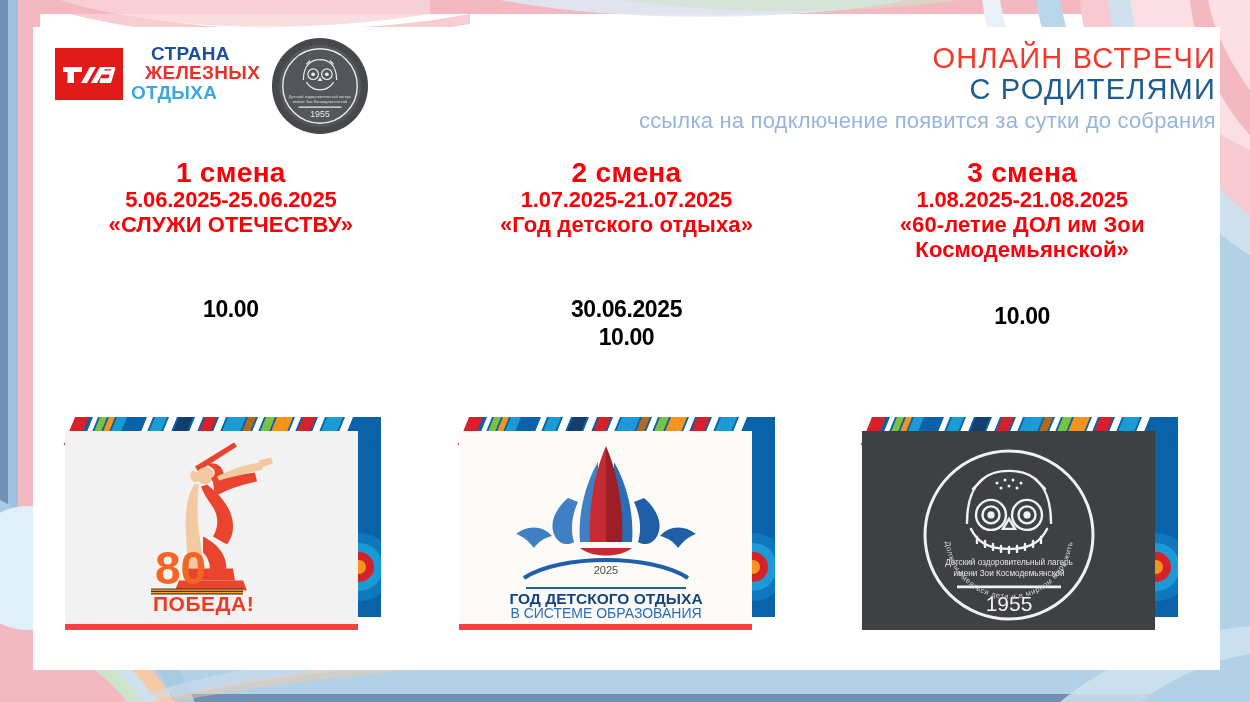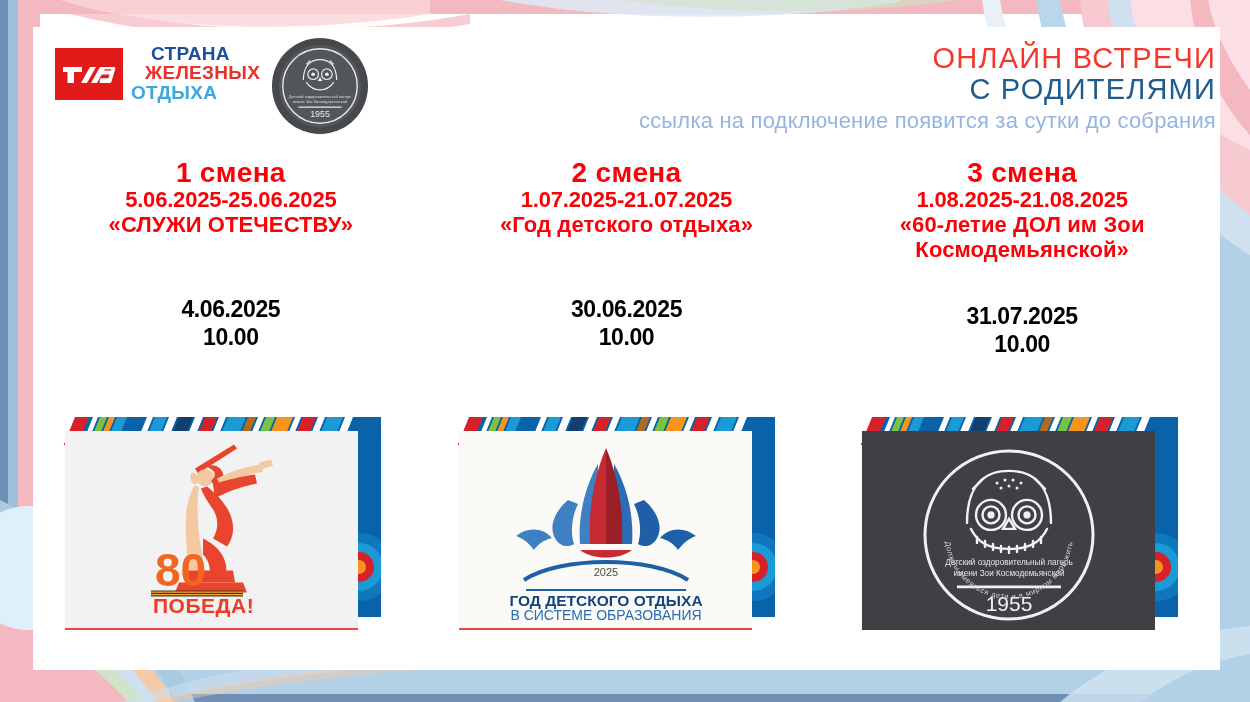--- a/index.html
+++ b/index.html
@@ -115,21 +115,21 @@
   .cw-2 { left:420px; top:0px; }
   .cw-3 { left:823px; top:0px; }
 
   .card-back { position:absolute; inset:0; overflow:hidden; background:#ffffff; }
   .card-front {
     position:absolute;
     left:6px; top:14px;
     width:293px; height:199px;
     overflow:hidden;
   }
-  .card-front.light { background:#f2f2f2; border-bottom:2px solid #ef4444; }
+  .card-front.light { background:#f2f2f2; border-bottom:6px solid #ef4444; }
   .card-front.dark  { background:#3f4043; }
 
   .victory-logo { position:absolute; left:50%; top:50%; transform:translate(-50%,-50%); }
   .sail-logo    { position:absolute; left:50%; top:50%; transform:translate(-50%,-50%); }
   .owl-card-logo{ position:absolute; left:50%; top:50%; transform:translate(-50%,-48%); }
 
   .sr { position:absolute; width:1px; height:1px; overflow:hidden; clip:rect(0 0 0 0); }
 </style>
 </head>
 <body>
@@ -232,21 +232,20 @@
 
   <div id="columns">
 
     <div class="col col-1">
       <div class="shift-head">
         <div class="shift-name">1 смена</div>
         <div class="shift-dates">5.06.2025-25.06.2025</div>
         <div class="shift-slogan">«СЛУЖИ ОТЕЧЕСТВУ»</div>
       </div>
       <div class="meet-block">
-        <div>4.06.2025</div>
         <div>10.00</div>
       </div>
     </div>
 
     <div class="col col-2">
       <div class="shift-head">
         <div class="shift-name">2 смена</div>
         <div class="shift-dates">1.07.2025-21.07.2025</div>
         <div class="shift-slogan">«Год детского отдыха»</div>
       </div>
@@ -257,21 +256,20 @@
     </div>
 
     <div class="col col-3">
       <div class="shift-head">
         <div class="shift-name">3 смена</div>
         <div class="shift-dates">1.08.2025-21.08.2025</div>
         <div class="shift-slogan">«60-летие ДОЛ им Зои</div>
         <div class="shift-slogan">Космодемьянской»</div>
       </div>
       <div class="meet-block">
-        <div>31.07.2025</div>
         <div>10.00</div>
       </div>
     </div>
   </div>
 
   <div id="cards">
 
     <div class="card-wrap cw-1">
       <svg class="card-back" viewBox="0 0 322 225" preserveAspectRatio="none" aria-hidden="true">
         <rect x="0" y="0" width="322" height="225" fill="#ffffff"></rect>

